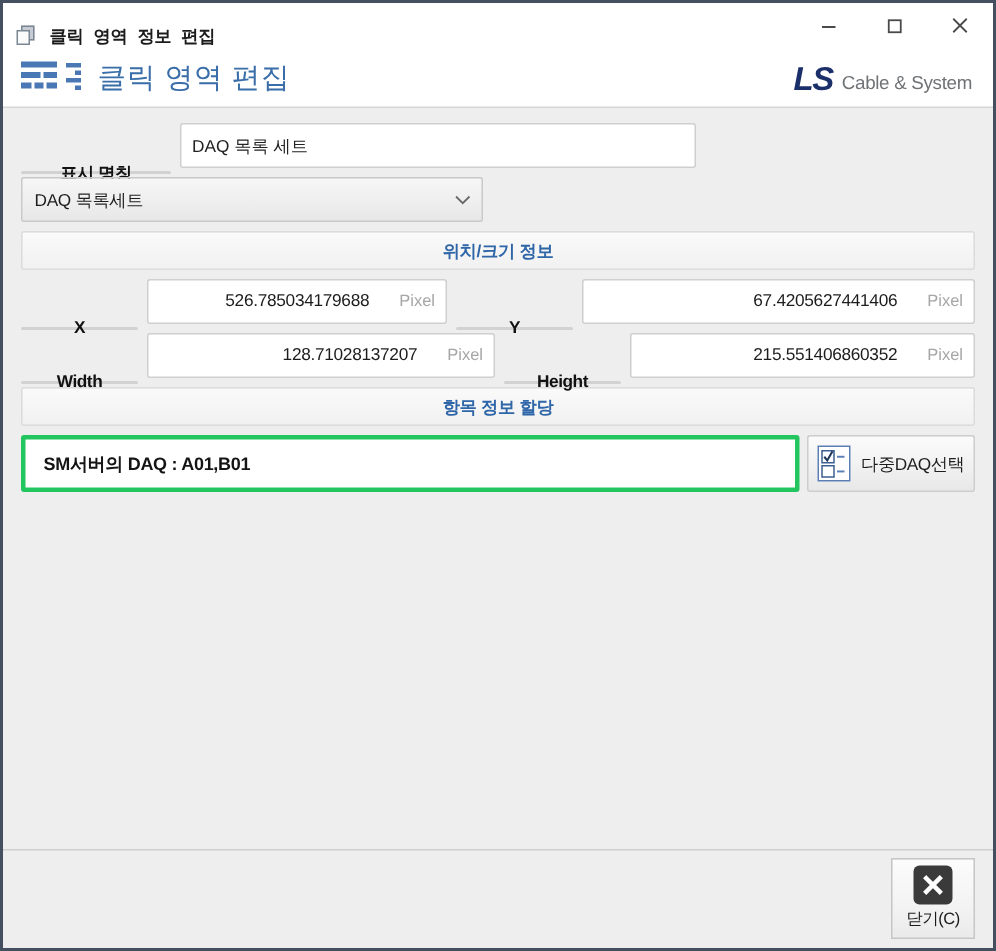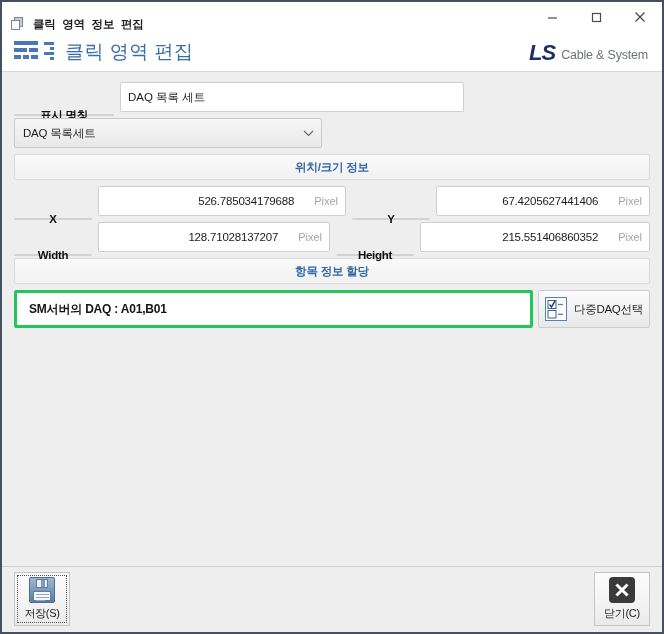--- a/index.html
+++ b/index.html
@@ -407,21 +407,21 @@
         </span>
       </div>
     </div>
 
     <div class="section" style="margin-top:4px;">
       <span>위치/크기 정보</span>
     </div>
 
     <div class="row">
       <div class="cell-label w-label-xy">X</div>
-      <div class="cell-input readonly-num" style="width:248px; margin-right:6px;">
+      <div class="cell-input readonly-num" style="width:200px; margin-right:6px;">
         <span class="num">526.785034179688</span>
         <span class="unit">Pixel</span>
       </div>
       <div class="cell-label w-label-xy">Y</div>
       <div class="cell-input readonly-num" style="flex:1 1 auto;">
         <span class="num">67.4205627441406</span>
         <span class="unit">Pixel</span>
       </div>
     </div>
 
@@ -457,35 +457,20 @@
           </svg>
         </span>
         <span id="multi-daq-label">다중DAQ선택</span>
       </div>
     </div>
 
   </div>
 
   <div id="footer">
 
-    <div class="footer-btn focused" id="save-btn">
-      <span class="glyph">
-        <span class="floppy">
-          <span class="fbody"></span>
-          <span class="shutter"></span>
-          <span class="shutter-in"></span>
-          <span class="label">
-            <i style="top:2px;"></i>
-            <i style="top:5px;"></i>
-            <i style="top:8px; width:9px;"></i>
-          </span>
-        </span>
-      </span>
-      <span class="caption">저장(S)</span>
-    </div>
 
     <div class="footer-btn" id="close-btn">
       <span class="glyph">
         <span class="x-icon">
           <svg width="16" height="16" viewBox="0 0 16 16">
             <line x1="3.5" y1="3.5" x2="12.5" y2="12.5" stroke="#ffffff" stroke-width="3" stroke-linecap="square"></line>
             <line x1="12.5" y1="3.5" x2="3.5" y2="12.5" stroke="#ffffff" stroke-width="3" stroke-linecap="square"></line>
           </svg>
         </span>
       </span>

